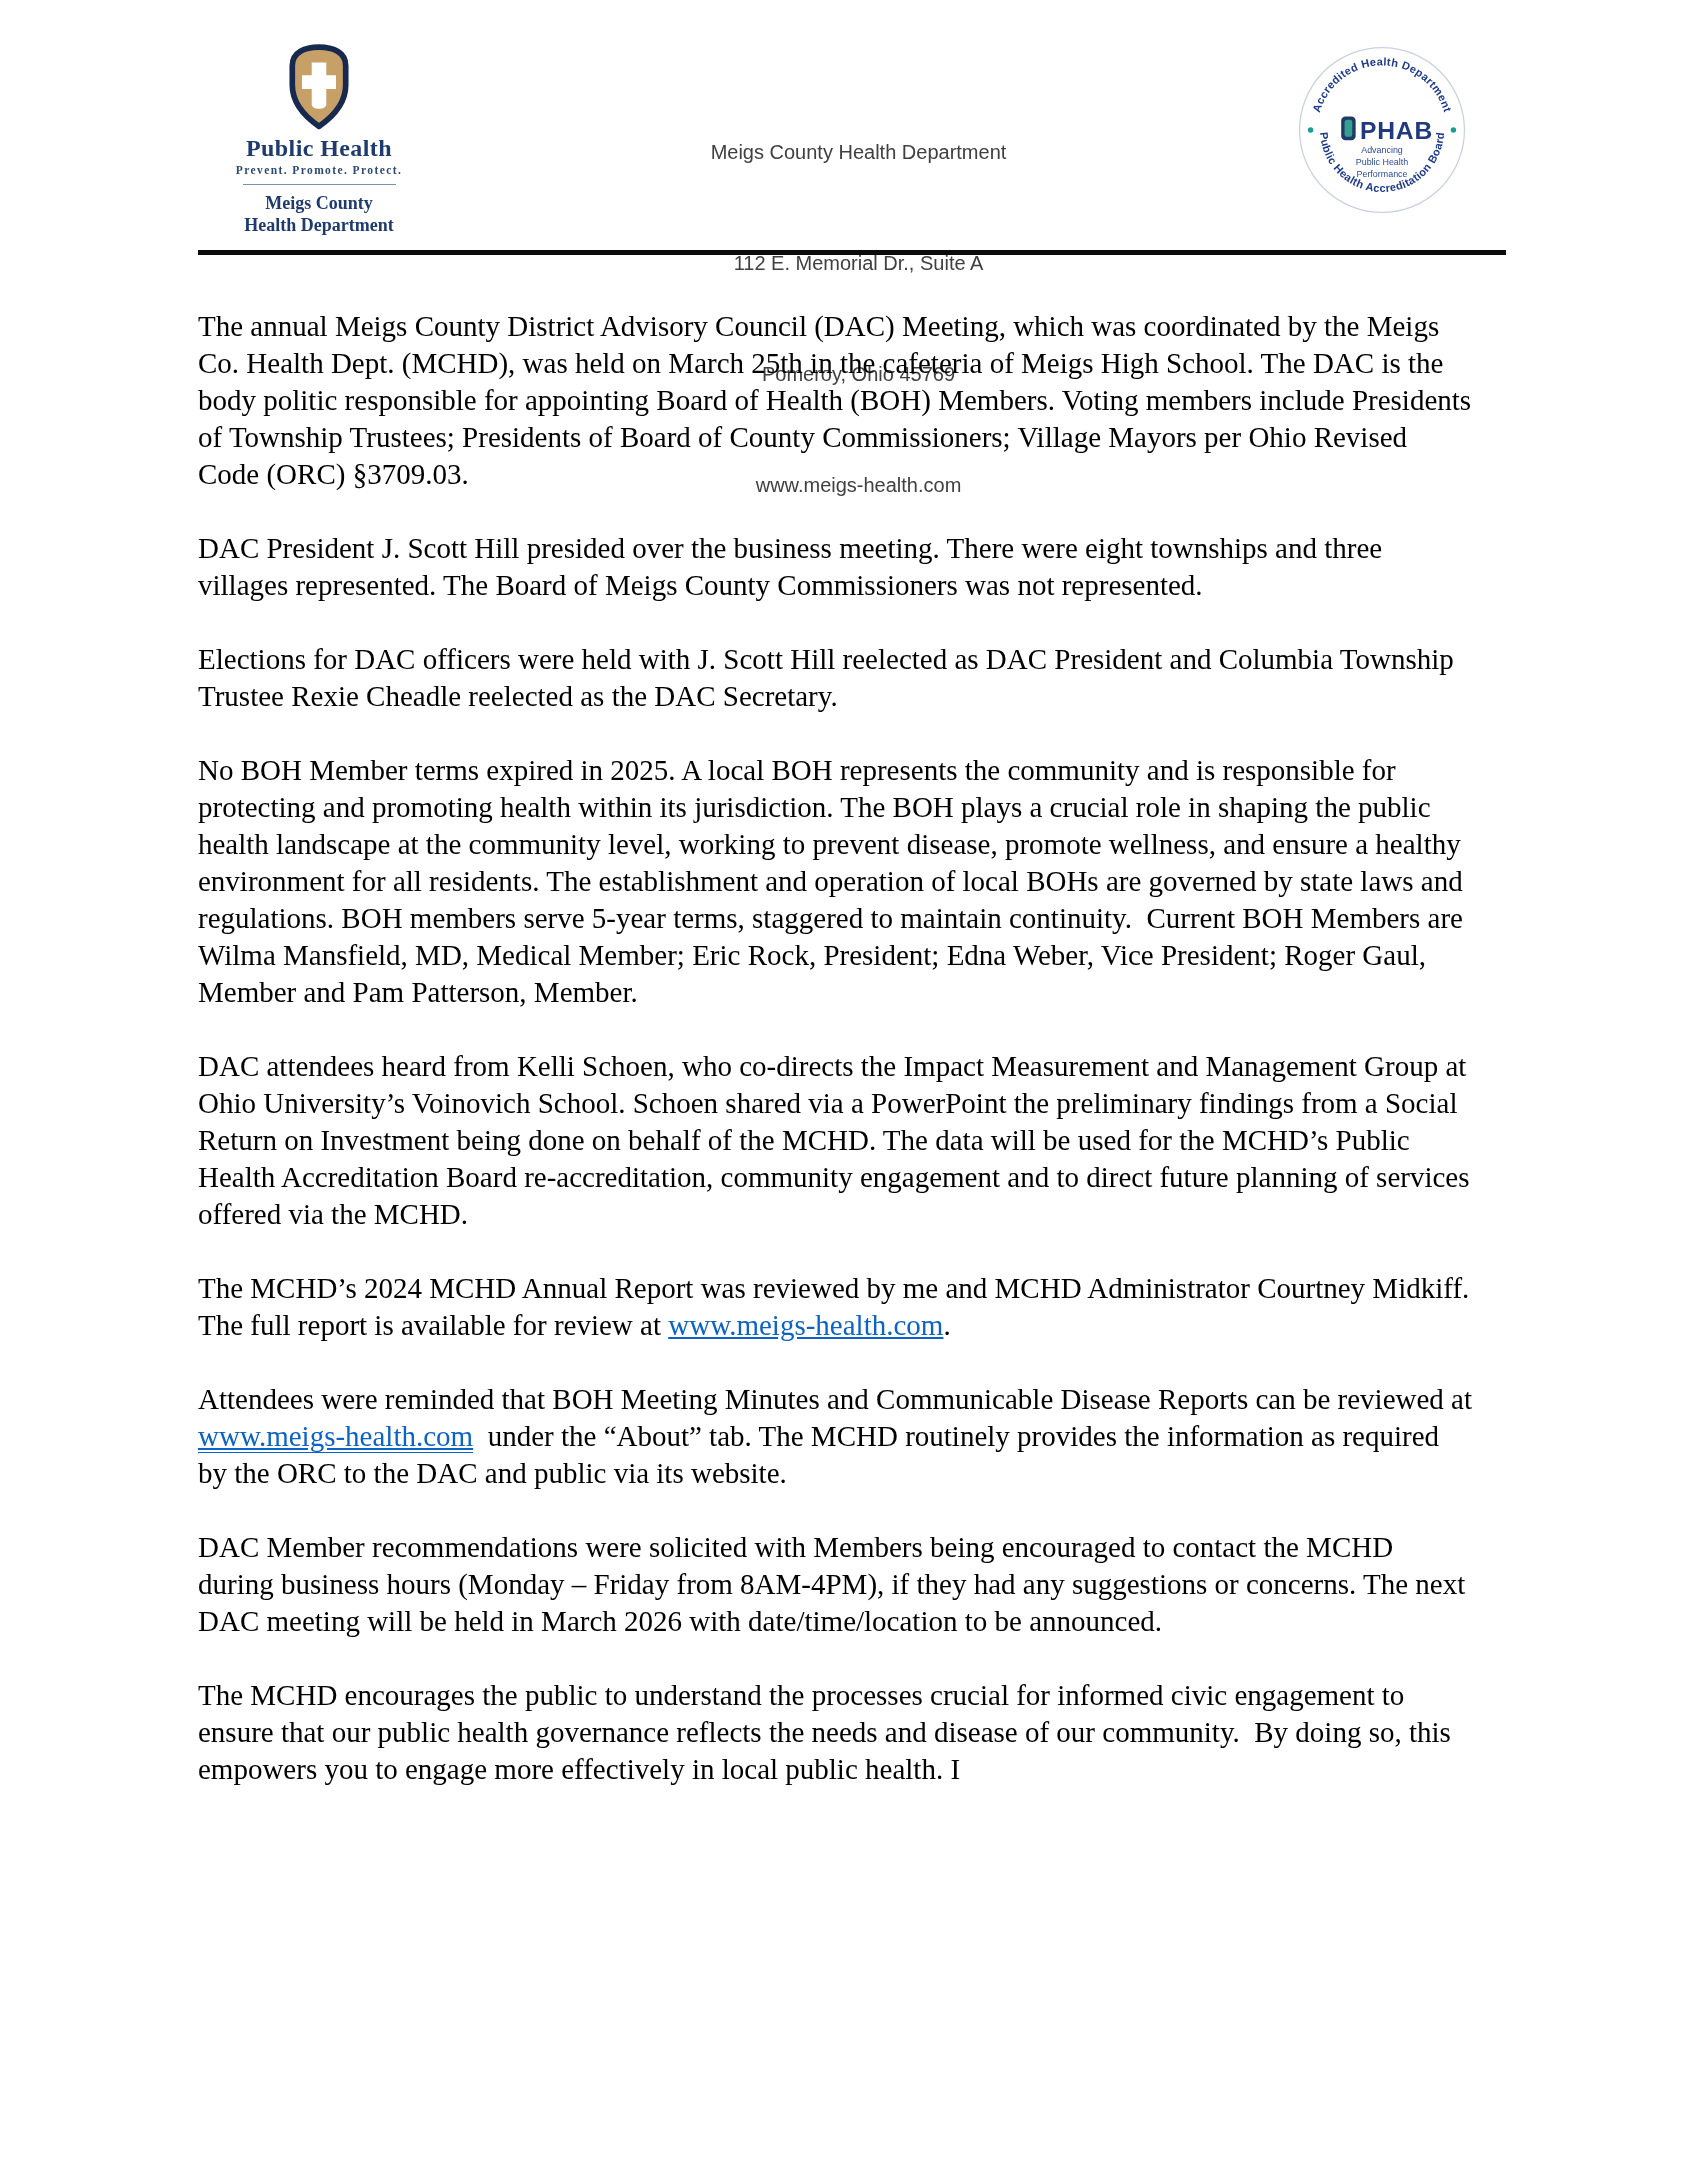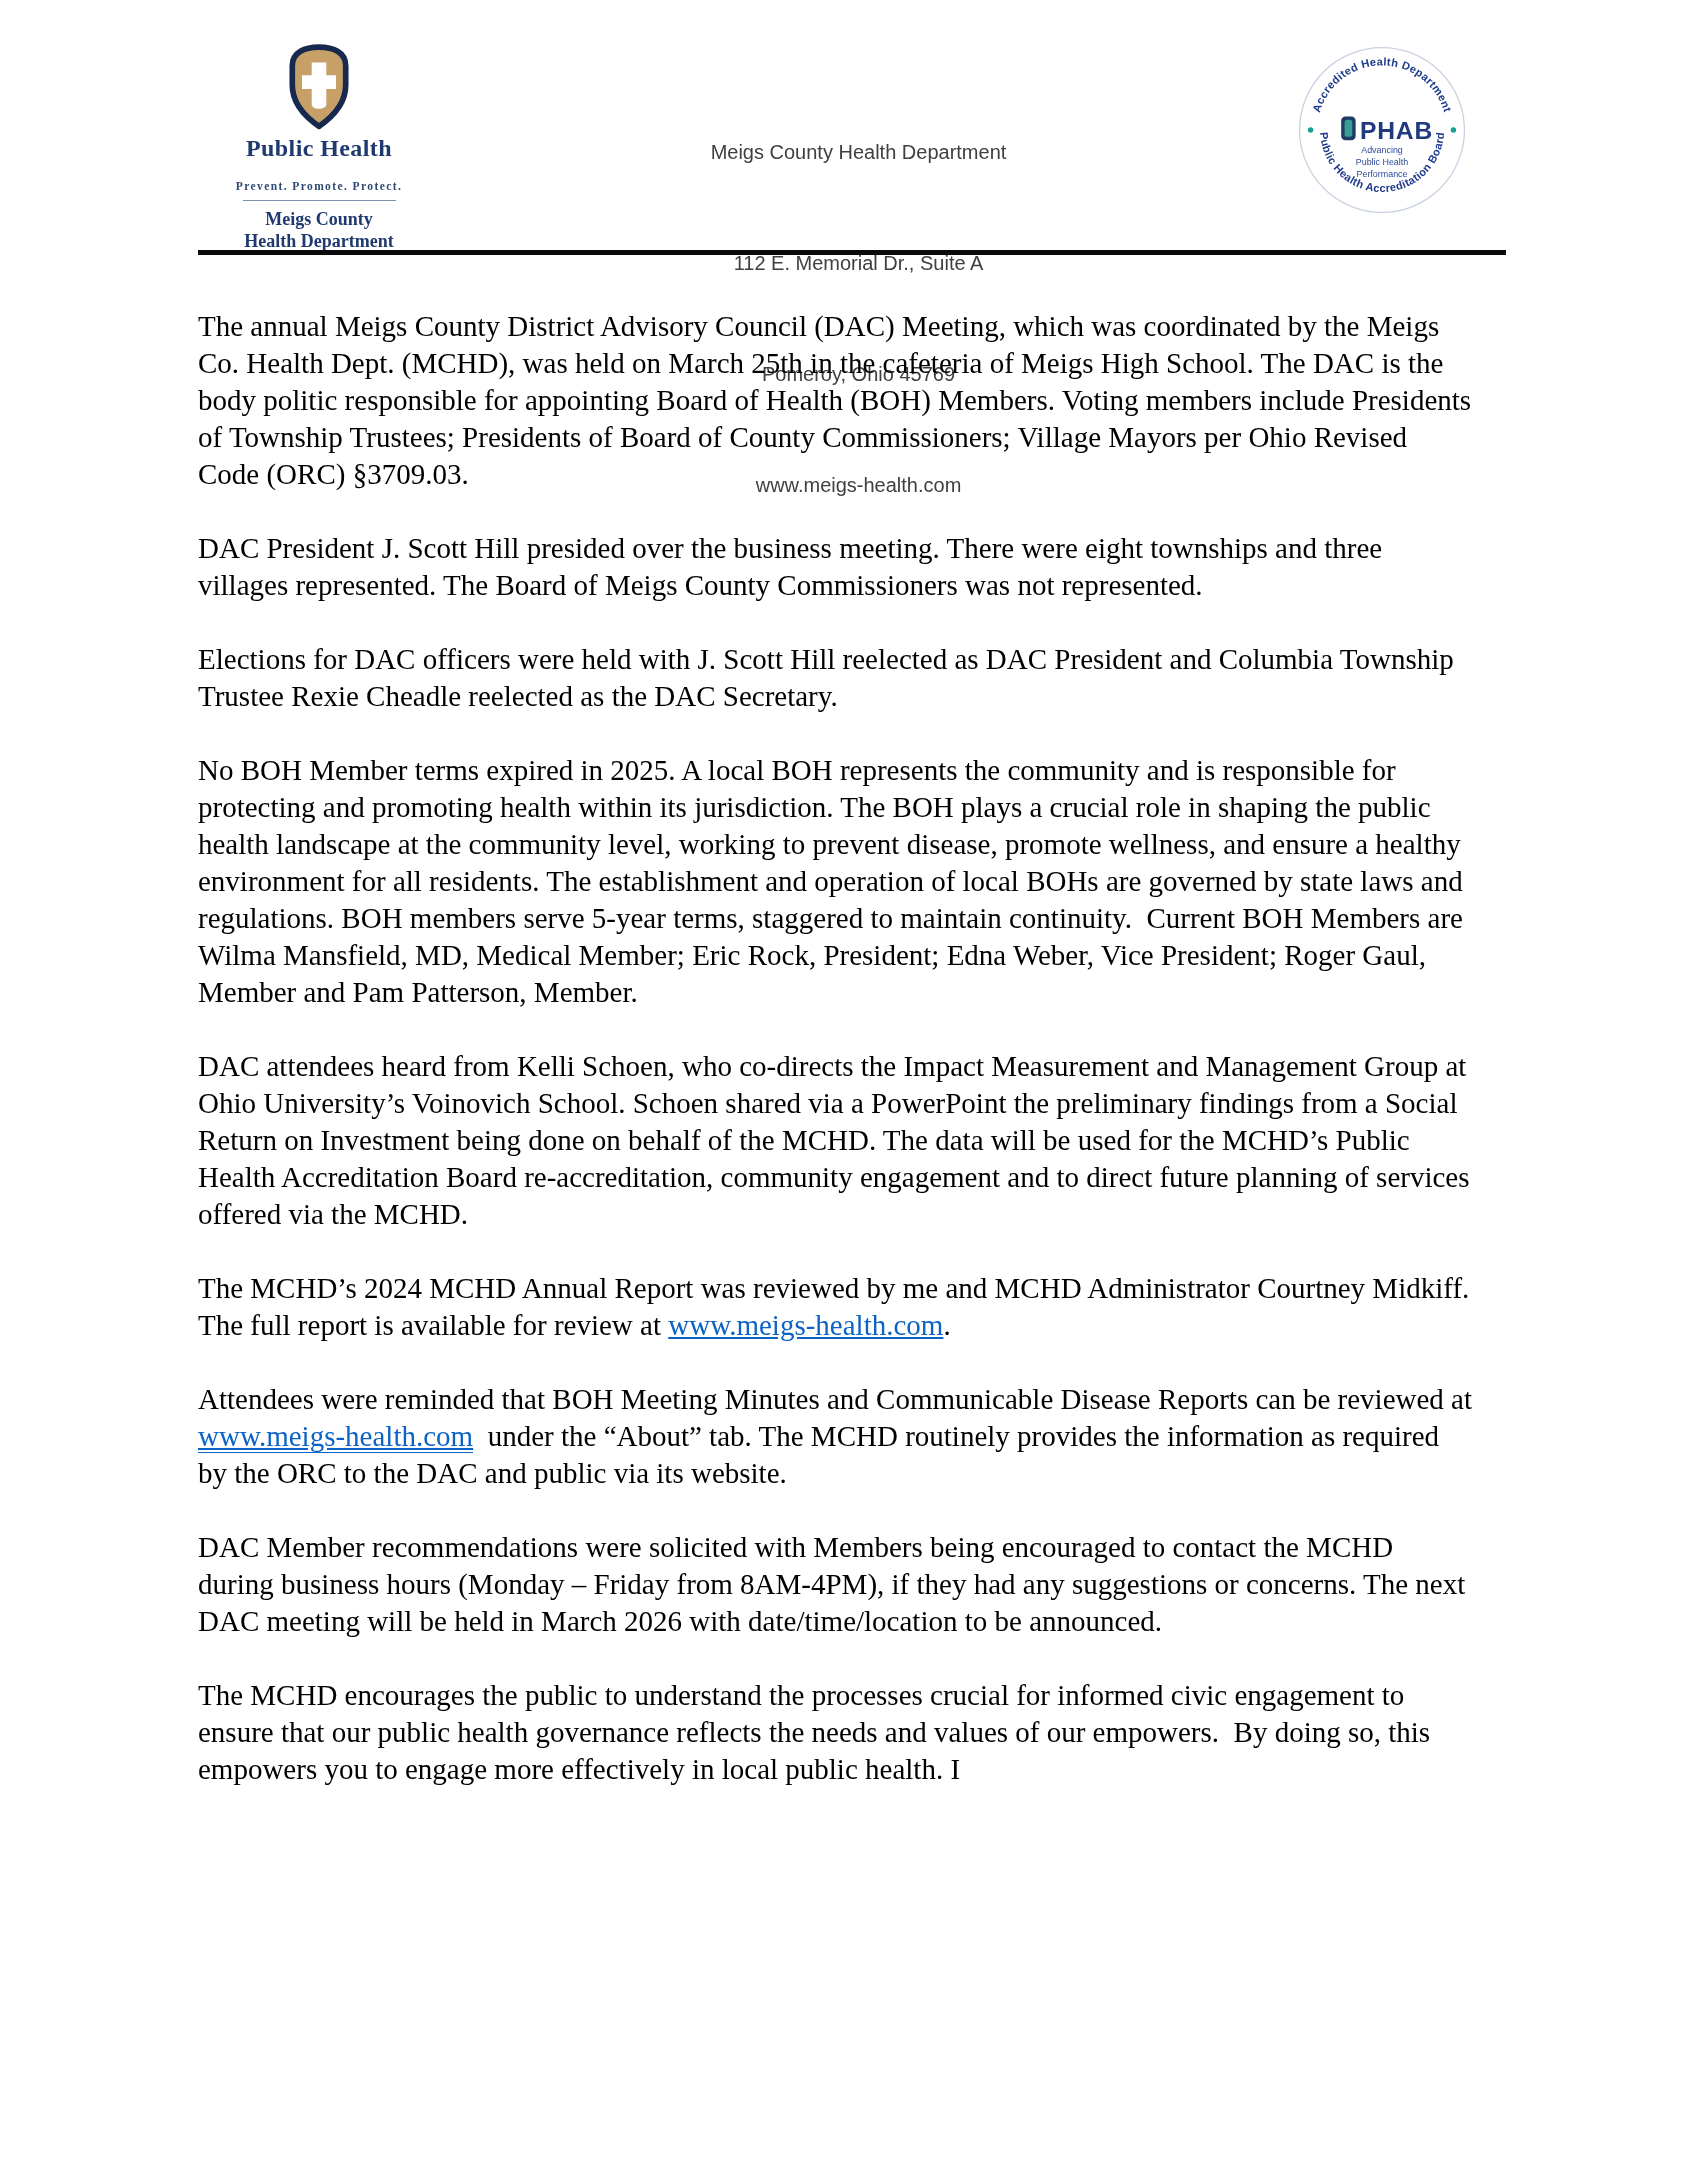--- a/index.html
+++ b/index.html
@@ -8,21 +8,21 @@
     overflow:hidden; font-family:"Liberation Serif", serif; color:#000;
   }
 
   
   .logo-block {
     position:absolute; left:220px; top:43px; width:198px; text-align:center;
     color:#1e3a6e; font-family:"Liberation Serif", serif;
   }
   .logo-shield { display:block; margin:0 auto; }
   .logo-title { margin-top:3.4px; font-size:24px; font-weight:700; letter-spacing:0.4px; color:#1e3a6e; }
-  .logo-tagline { margin-top:18px; font-size:11.5px; font-weight:600; letter-spacing:1.4px; color:#2e4a74; }
+  .logo-tagline { margin-top:2px; font-size:11.5px; font-weight:600; letter-spacing:1.4px; color:#2e4a74; }
   .logo-divider { margin:7.7px auto 6.8px; width:153px; border-top:1.7px solid #7d90ad; }
   .logo-org { font-size:18px; font-weight:700; line-height:22px; color:#1e3a6e; }
 
   .contact-block {
     position:absolute; left:596px; top:60px; width:525px; text-align:center;
     font-family:"Liberation Sans", sans-serif; font-size:20px; line-height:37px;
     color:#404040; white-space:pre-wrap;
   }
 
   .seal { position:absolute; left:1297px; top:45px; width:170px; height:170px; }
@@ -100,17 +100,17 @@
 
   <main class="body-text">
     <p>The annual Meigs County District Advisory Council (DAC) Meeting, which was coordinated by the Meigs Co. Health Dept. (MCHD), was held on March 25th in the cafeteria of Meigs High School. The DAC is the body politic responsible for appointing Board of Health (BOH) Members. Voting members include Presidents of Township Trustees; Presidents of Board of County Commissioners; Village Mayors per Ohio Revised Code (ORC) §3709.03.</p>
     <p>DAC President J. Scott Hill presided over the business meeting. There were eight townships and three villages represented. The Board of Meigs County Commissioners was not represented.</p>
     <p>Elections for DAC officers were held with J. Scott Hill reelected as DAC President and Columbia Township Trustee Rexie Cheadle reelected as the DAC Secretary.</p>
     <p>No BOH Member terms expired in 2025. A local BOH represents the community and is responsible for protecting and promoting health within its jurisdiction. The BOH plays a crucial role in shaping the public health landscape at the community level, working to prevent disease, promote wellness, and ensure a healthy environment for all residents. The establishment and operation of local BOHs are governed by state laws and regulations. BOH members serve 5-year terms, staggered to maintain continuity.  Current BOH Members are Wilma Mansfield, MD, Medical Member; Eric Rock, President; Edna Weber, Vice President; Roger Gaul, Member and Pam Patterson, Member.</p>
     <p>DAC attendees heard from Kelli Schoen, who co-directs the Impact Measurement and Management Group at Ohio University’s Voinovich School. Schoen shared via a PowerPoint the preliminary findings from a Social Return on Investment being done on behalf of the MCHD. The data will be used for the MCHD’s Public Health Accreditation Board re-accreditation, community engagement and to direct future planning of services offered via the MCHD.</p>
     <p><span>The MCHD’s 2024 MCHD Annual Report was reviewed by me and MCHD Administrator Courtney Midkiff. The full report is available for review at </span><a class="link">www.meigs-health.com</a><span>.</span></p>
     <p><span>Attendees were reminded that BOH Meeting Minutes and Communicable Disease Reports can be reviewed at </span><a class="link link-double">www.meigs-health.com</a><span>  under the “About” tab. The MCHD routinely provides the information as required by the ORC to the DAC and public via its website.</span></p>
     <p>DAC Member recommendations were solicited with Members being encouraged to contact the MCHD during business hours (Monday – Friday from 8AM-4PM), if they had any suggestions or concerns. The next DAC meeting will be held in March 2026 with date/time/location to be announced.</p>
-    <p>The MCHD encourages the public to understand the processes crucial for informed civic engagement to ensure that our public health governance reflects the needs and values of our empowers.  By doing so, this empowers you to engage more effectively in local public health. I</p>
+    <p>The MCHD encourages the public to understand the processes crucial for informed civic engagement to ensure that our public health governance reflects the needs and disease of our community.  By doing so, this empowers you to engage more effectively in local public health. I</p>
   </main>
 
 </div>
 
 
 </body></html>

